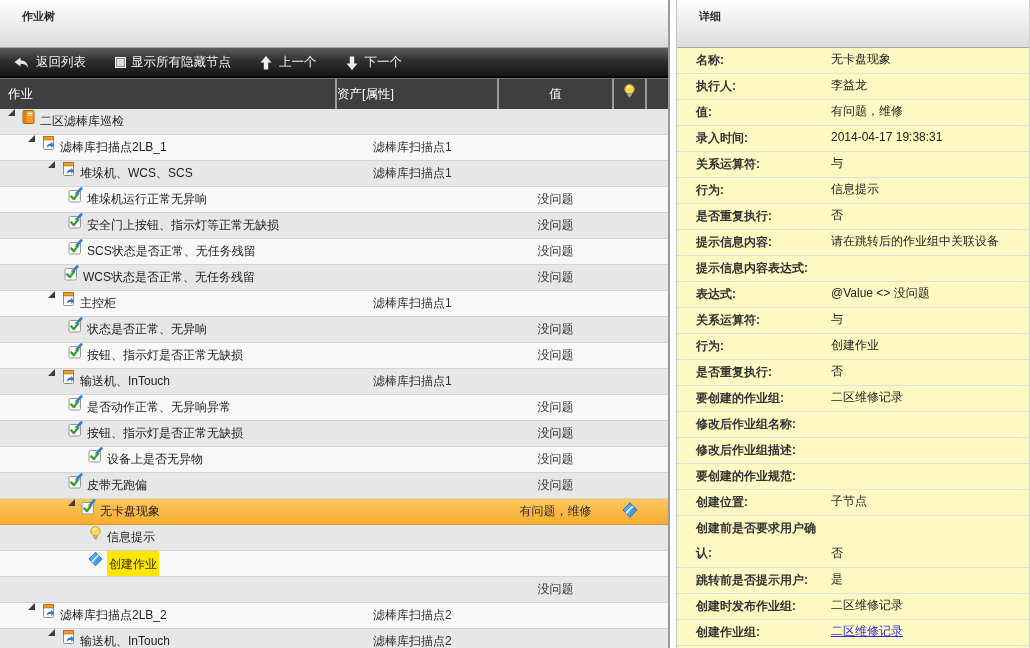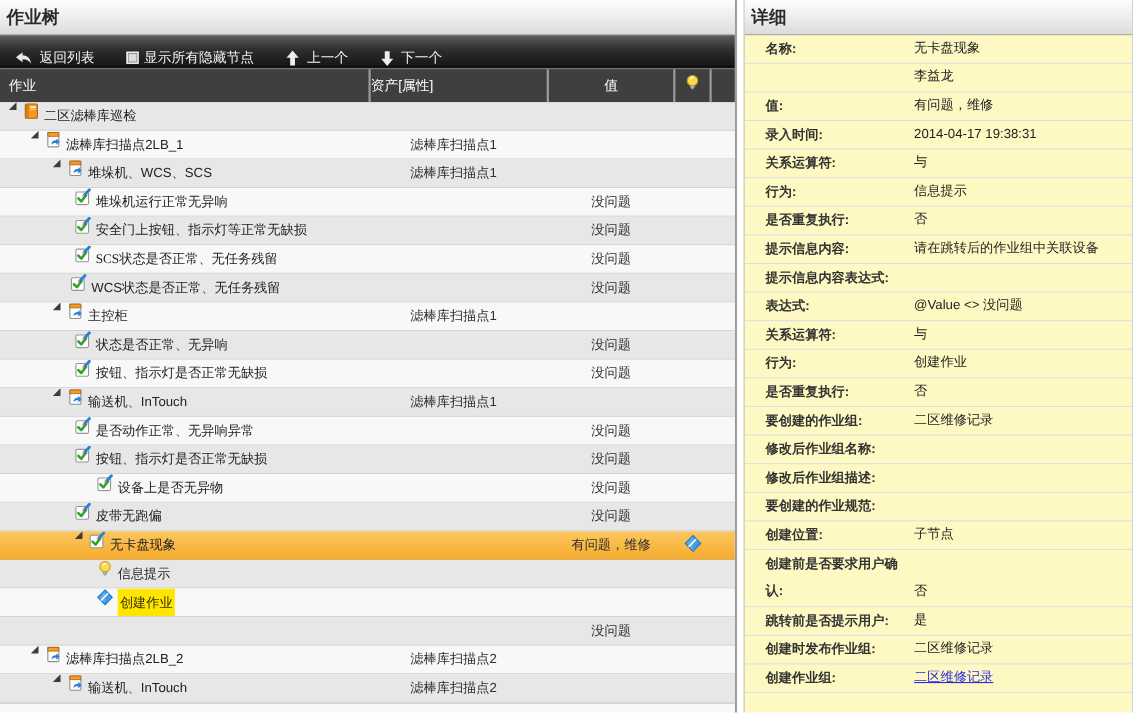--- a/index.html
+++ b/index.html
@@ -2,31 +2,31 @@
 <html style="--sel: #f6ac2e; --hl: #ffe600; --link: #2b2be0;"><head>
 <meta charset="utf-8">
 <style>
   * { margin:0; padding:0; box-sizing:border-box; }
   html,body { background:#fff; }
   body { font-family:"Liberation Sans","DejaVu Sans",sans-serif; }
   #screen { position:relative; width:1030px; height:648px; background:#fff; overflow:hidden; border-right:1px solid #d0d0d0; }
 
   
   .panel-title {
-    height:32px; line-height:33px; padding-left:6px;
-    font-size:16px; font-weight:bold; color:#2b2b2b;
+    height:48px; line-height:33px; padding-left:22px;
+    font-size:11px; font-weight:bold; color:#2b2b2b;
     background:linear-gradient(#fdfdfd,#ececec 55%,#dcdcdc);
     border-bottom:1px solid #a6a6a6;
   }
   #left-panel { position:absolute; left:0; top:0; width:670px; height:648px; border-right:2px solid #9b9b9b; background:#f8f8f8; }
   #right-panel { position:absolute; left:676px; top:0; width:354px; height:648px; border-left:1px solid #c2c2c2; background:#fef9c3; }
 
   
   #toolbar {
-    height:30px; display:flex; align-items:flex-end;
+    height:30px; display:flex; align-items:center;
     background:linear-gradient(#5d5d5d,#2e2e2e 45%,#161616 96%,#000);
     border-bottom:1px solid #000;
   }
   .tbtn { display:flex; align-items:center; gap:7px; padding:0 14px; color:#f2f2f2; font-size:12.5px; cursor:default; white-space:nowrap; }
   .tbtn .ticon { display:flex; align-items:center; }
   .tsep { width:1px; background:#5f5f5f; margin:4px 0; box-shadow:-1px 0 0 #1a1a1a; }
   .tbtn .cb { width:11px; height:11px; background:#dcdcdc; border:1px solid #f7f7f7; box-shadow:inset 0 0 0 1px #8f8f8f; margin-right:-2px; }
 
   
   #grid-header { position:relative; height:31px; background:#3f3f3f; border-top:1px solid #757575; color:#fff; font-size:12.5px; }
@@ -182,21 +182,21 @@
                 <path d="M3.2 9.4 L5.9 12.1 L10.3 6.4" stroke="#33a02c" stroke-width="2.3" fill="none" stroke-linecap="round" stroke-linejoin="round"></path>
                 <path d="M8.6 6.4 L13.3 1.5" stroke="#2f7fd0" stroke-width="2.6" stroke-linecap="round"></path>
                 <path d="M6.6 8.6 L8.9 6.2 L7.4 5.6 Z" fill="#f59a23"></path>
               </svg>
             </span>
             <span class="nlabel">安全门上按钮、指示灯等正常无缺损</span>
           </div>
           <div class="c-value">没问题</div>
         </div>
         <div class="trow shade-white">
-          <div class="c-job" style="padding-left: 68px; font-family: Liberation Serif, serif;">
+          <div class="c-job" style="padding-left: 68px;">
             <span class="nicon">
               <svg width="15" height="16" viewBox="0 0 15 16">
                 <rect x="1" y="3.5" width="11.5" height="11.5" rx="1.4" fill="#fff" stroke="#969696"></rect>
                 <path d="M3.2 9.4 L5.9 12.1 L10.3 6.4" stroke="#33a02c" stroke-width="2.3" fill="none" stroke-linecap="round" stroke-linejoin="round"></path>
                 <path d="M8.6 6.4 L13.3 1.5" stroke="#2f7fd0" stroke-width="2.6" stroke-linecap="round"></path>
                 <path d="M6.6 8.6 L8.9 6.2 L7.4 5.6 Z" fill="#f59a23"></path>
               </svg>
             </span>
             <span class="nlabel">SCS状态是否正常、无任务残留</span>
           </div>
@@ -411,20 +411,21 @@
   </div>
 
   <div id="right-panel">
     <div class="panel-title">详细</div>
     <div id="fields">
         <div class="frow">
           <div class="f-label">名称:</div>
           <div class="f-value">无卡盘现象</div>
         </div>
         <div class="frow">
+          <div class="f-label">执行人:</div>
           <div class="f-value">李益龙</div>
         </div>
         <div class="frow">
           <div class="f-label">值:</div>
           <div class="f-value">有问题，维修</div>
         </div>
         <div class="frow">
           <div class="f-label">录入时间:</div>
           <div class="f-value">2014-04-17 19:38:31</div>
         </div>

